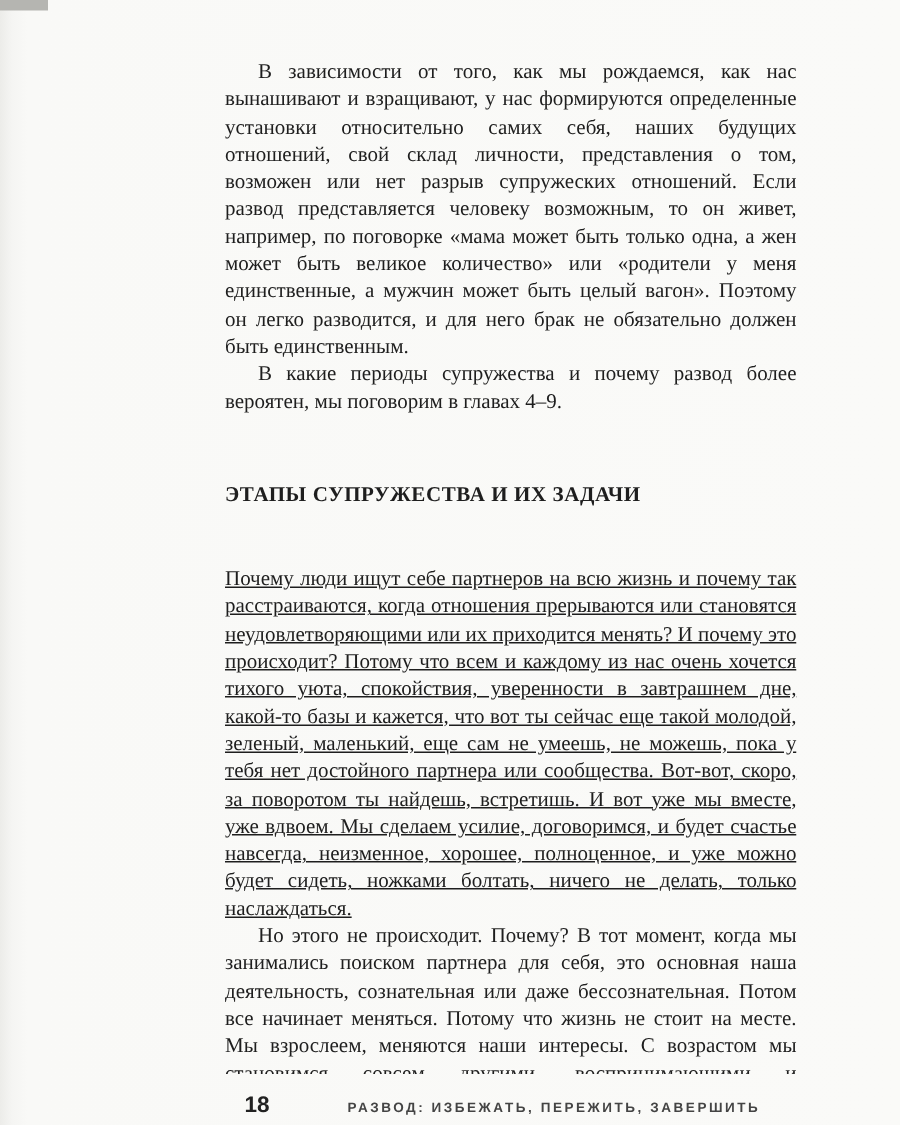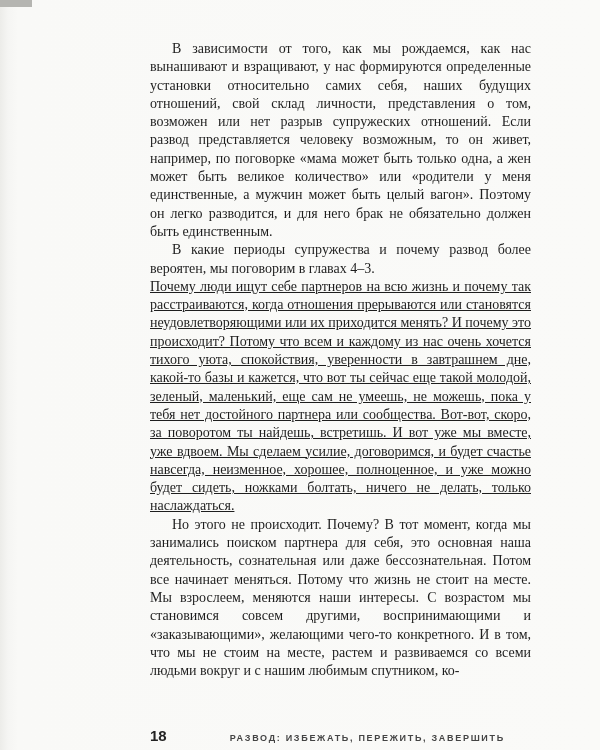--- a/index.html
+++ b/index.html
@@ -40,25 +40,25 @@
   h2.heading {
     font-size: 14px;
     font-weight: bold;
     letter-spacing: 0.4px;
     margin: 44px 0 38px 0;
     text-indent: 0;
     text-align: left;
   }
   .footer {
     position: absolute;
-    left: 86px; top: 716px;
+    left: 99px; top: 716px;
     width: 445px;
     display: flex;
     align-items: baseline;
-    gap: 31px;
+    gap: 20px;
     font-family: "Liberation Sans", "DejaVu Sans", sans-serif;
   }
   .page-num {
     font-size: 15px;
     font-weight: bold;
     color: #222;
   }
   .running-title {
     font-size: 9px;
     font-weight: bold;
@@ -69,22 +69,23 @@
 </style>
 </head>
 <body>
 
 <div class="page">
 
   <div class="scan-mark"></div>
 
   <div class="text-block">
     <p>В зависимости от того, как мы рождаемся, как нас вынашивают и взращивают, у нас формируются определенные установки относительно самих себя, наших будущих отношений, свой склад личности, представления о том, возможен или нет разрыв супружеских отношений. Если развод представляется человеку возможным, то он живет, например, по поговорке «мама может быть только одна, а жен может быть великое количество» или «родители у меня единственные, а мужчин может быть целый вагон». Поэтому он легко разводится, и для него брак не обязательно должен быть единственным.</p>
-    <p>В какие периоды супружества и почему развод более вероятен, мы поговорим в главах 4–3.</p>
+    <p>В какие периоды супружества и почему развод более вероятен, мы поговорим в главах 4–9.</p>
 
+    <h2 class="heading">ЭТАПЫ СУПРУЖЕСТВА И ИХ ЗАДАЧИ</h2>
 
     <p class="noindent">Почему люди ищут себе партнеров на всю жизнь и почему так расстраиваются, когда отношения прерываются или становятся неудовлетворяющими или их приходится менять? И почему это происходит? Потому что всем и каждому из нас очень хочется тихого уюта, спокойствия, уверенности в завтрашнем дне, какой-то базы и кажется, что вот ты сейчас еще такой молодой, зеленый, маленький, еще сам не умеешь, не можешь, пока у тебя нет достойного партнера или сообщества. Вот-вот, скоро, за поворотом ты найдешь, встретишь. И вот уже мы вместе, уже вдвоем. Мы сделаем усилие, договоримся, и будет счастье навсегда, неизменное, хорошее, полноценное, и уже можно будет сидеть, ножками болтать, ничего не делать, только наслаждаться.</p>
     <p>Но этого не происходит. Почему? В тот момент, когда мы занимались поиском партнера для себя, это основная наша деятельность, сознательная или даже бессознательная. Потом все начинает меняться. Потому что жизнь не стоит на месте. Мы взрослеем, меняются наши интересы. С возрастом мы становимся совсем другими, воспринимающими и «заказывающими», желающими чего-то конкретного. И в том, что мы не стоим на месте, растем и развиваемся со всеми людьми вокруг и с нашим любимым спутником, ко-</p>
   </div>
 
   <div class="footer">
     <span class="page-num">18</span>
     <span class="running-title">РАЗВОД: ИЗБЕЖАТЬ, ПЕРЕЖИТЬ, ЗАВЕРШИТЬ</span>
   </div>
 

